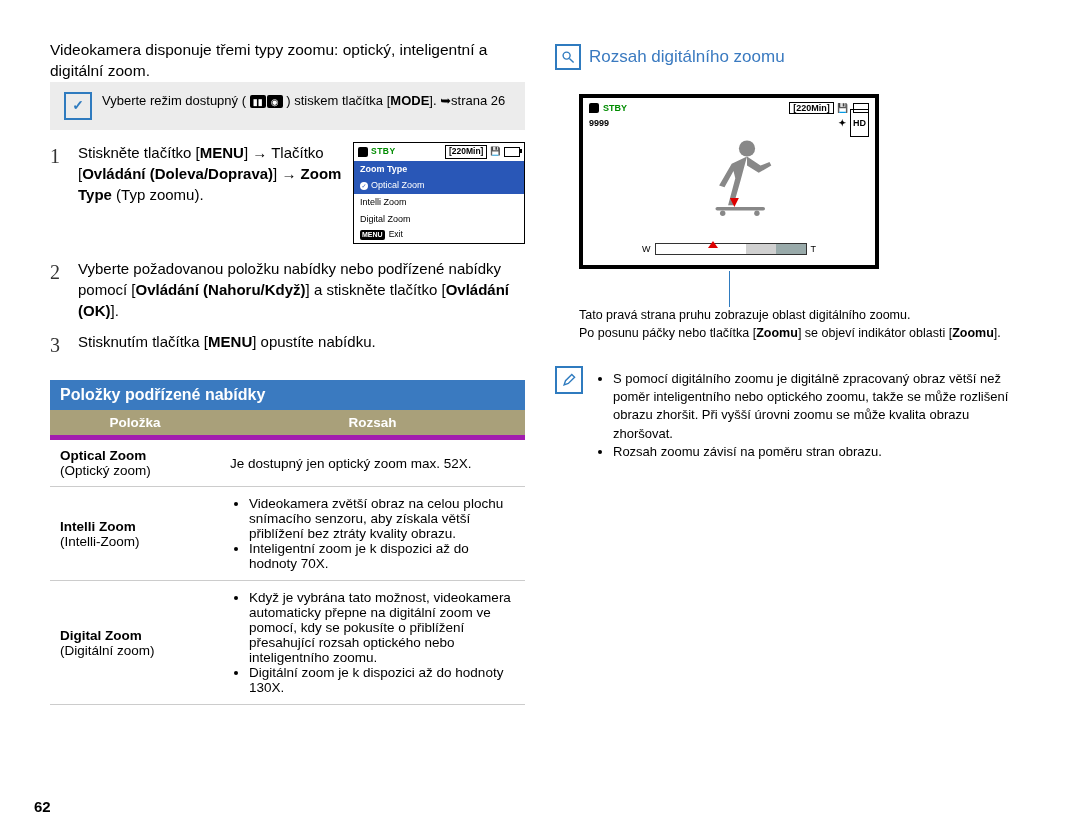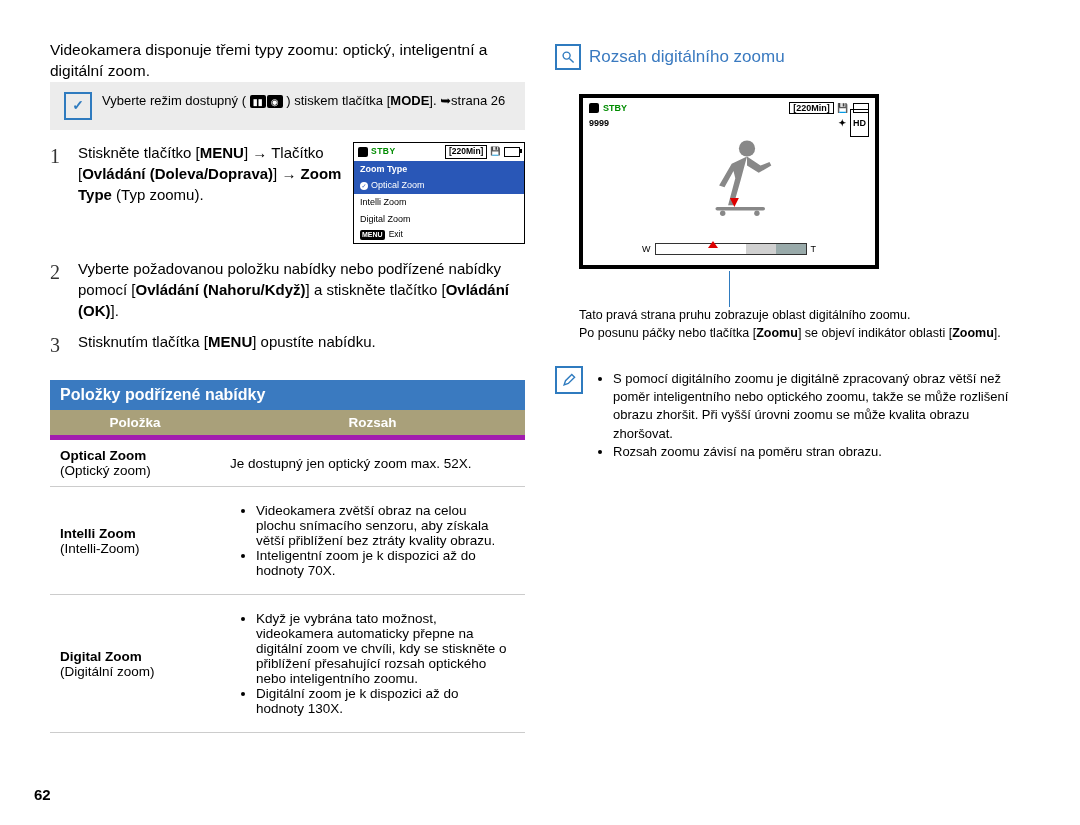--- a/index.html
+++ b/index.html
@@ -159,21 +159,21 @@
     text-align: center;
     padding: 5px 8px;
     border-bottom: 5px solid #a21caf;
   }
   table.items td {
     padding: 8px 10px;
     border-bottom: 1px solid #ccc;
     vertical-align: middle;
   }
   table.items td:first-child { width: 150px; text-align: left; }
-  table.items ul { margin: 8px; padding-left: 18px; }
+  table.items ul { margin: 1px; padding-left: 18px; }
   
   .rc-title {
     color: #3a7ac0; font-size: 17px; margin: 4px 0 24px 0;
     display:flex; align-items:center; gap:8px;
   }
   .rc-icon {
     width: 22px; height:22px; border:2px solid #2f7bbf;
     display:flex; align-items:center; justify-content:center;
   }
   .rc-icon svg { width:14px; height:14px; }
@@ -208,21 +208,21 @@
     border-left:5px solid transparent;border-right:5px solid transparent;border-bottom:7px solid #d00;
     transform: translateX(-50%);
   }
   .callout-line{
     width:1px;height:36px;background:#2f7bbf;margin-left:174px;
   }
   .caption {
     font-size: 12.5px; margin: 0 0 0 24px; line-height:1.4;
   }
   .page-num{
-    position:absolute; left:34px; bottom:22px;
+    position:absolute; left:34px; bottom:10px;
     font-weight:bold; font-size:15px;
   }
 </style>
 </head>
 <body>
 
 <div class="page">
 
   <div class="cols">
 
@@ -304,21 +304,21 @@
                 <ul>
             <li>Videokamera zvětší obraz na celou plochu snímacího senzoru, aby získala větší přiblížení bez ztráty kvality obrazu.</li>
             <li>Inteligentní zoom je k dispozici až do hodnoty 70X.</li>
           </ul>
               </td>
         </tr>
         <tr>
           <td><span class="b">Digital Zoom</span><br><span>(Digitální zoom)</span></td>
           <td>
                 <ul>
-            <li>Když je vybrána tato možnost, videokamera automaticky přepne na digitální zoom ve chvíli, kdy se stiskněte o přiblížení přesahující rozsah optického nebo inteligentního zoomu.</li>
+            <li>Když je vybrána tato možnost, videokamera automaticky přepne na digitální zoom ve pomocí, kdy se pokusíte o přiblížení přesahující rozsah optického nebo inteligentního zoomu.</li>
             <li>Digitální zoom je k dispozici až do hodnoty 130X.</li>
           </ul>
               </td>
         </tr>
       </tbody>
         </table>
     </div>
 
     <div class="col">
       <div class="rc-title">

